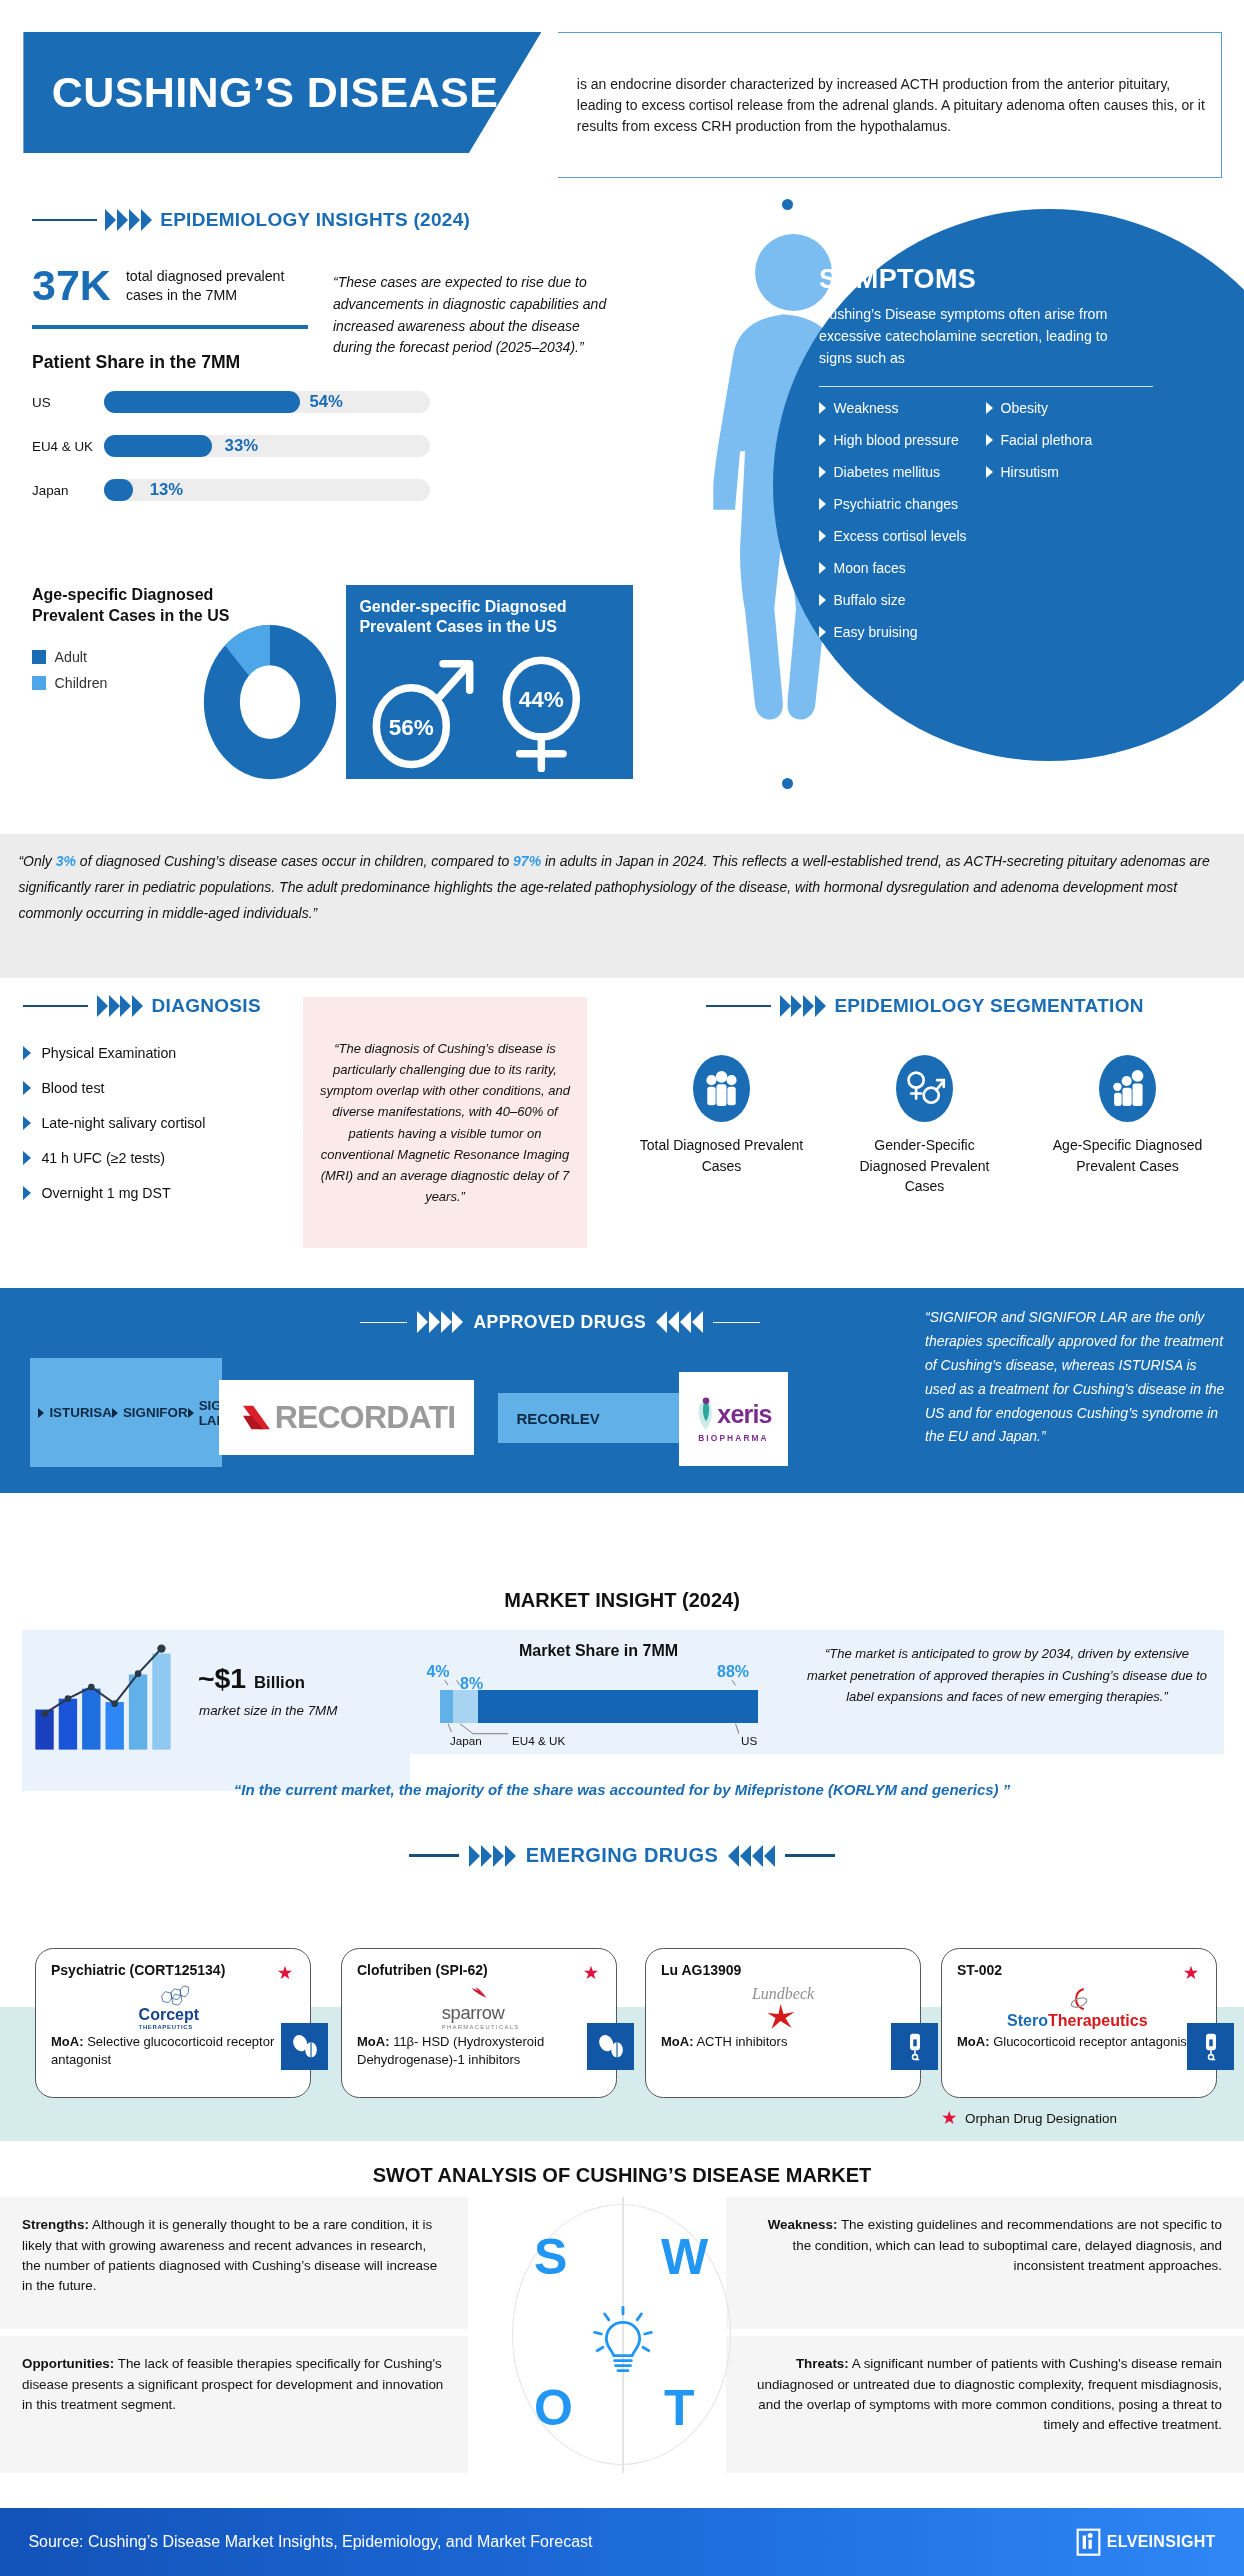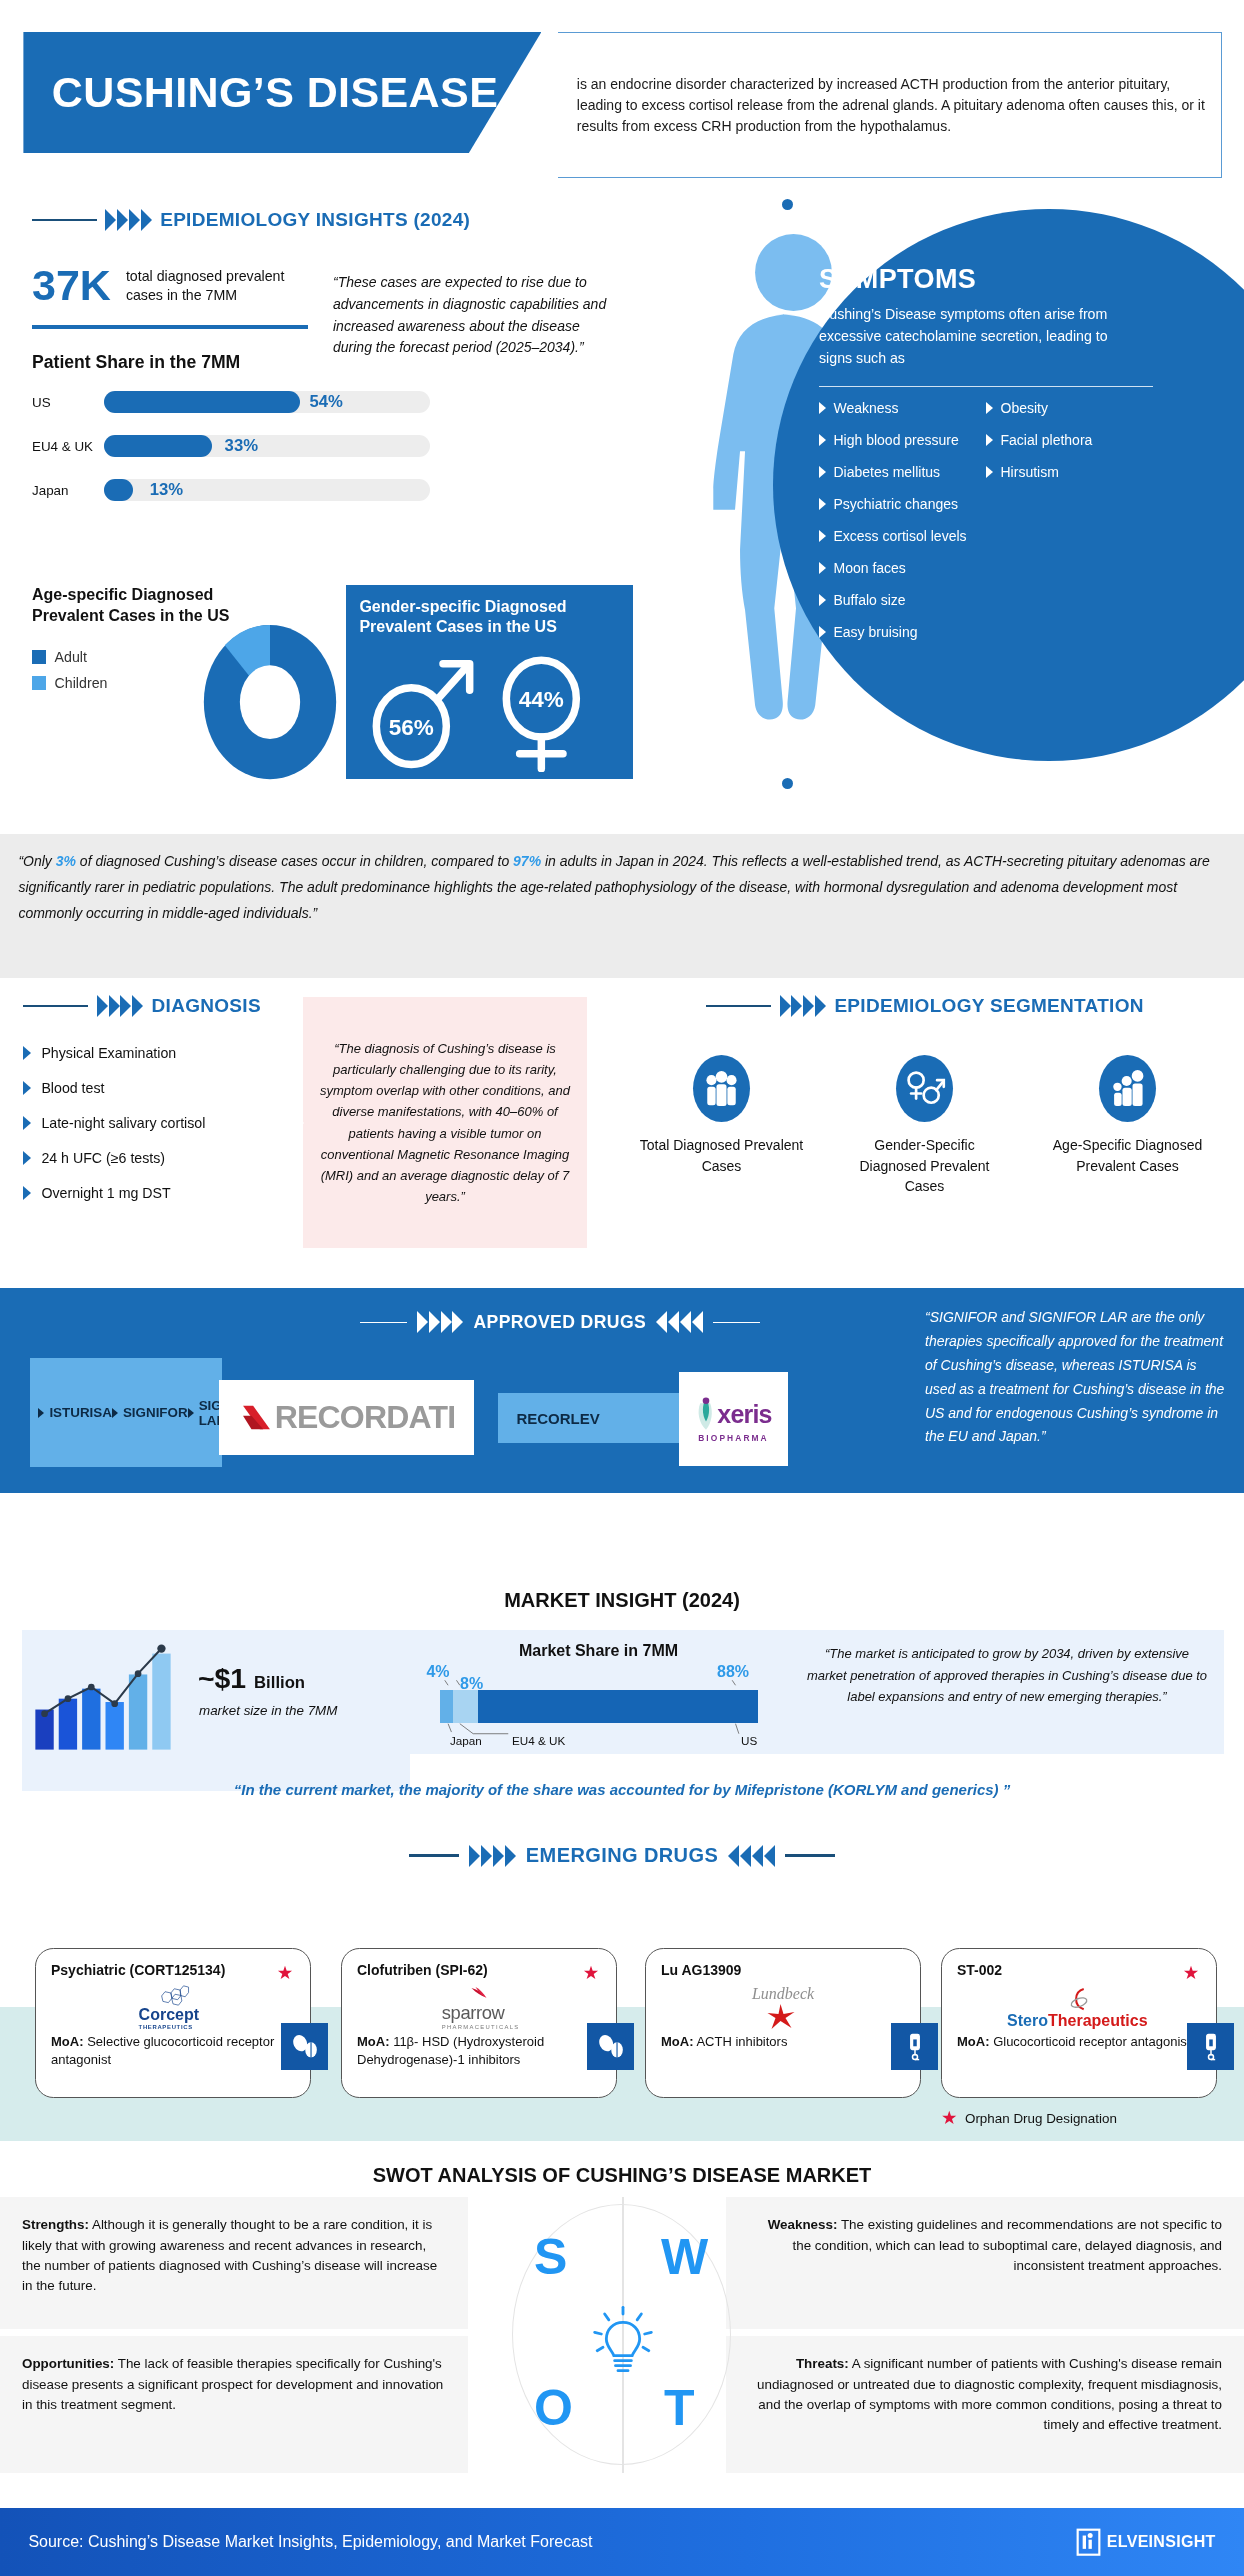--- a/index.html
+++ b/index.html
@@ -426,21 +426,21 @@
     <div class="diag-li">
         <i class="chev-blue"></i>
         <span class="diag-txt">Blood test</span>
       </div>
     <div class="diag-li">
         <i class="chev-blue"></i>
         <span class="diag-txt">Late-night salivary cortisol</span>
       </div>
     <div class="diag-li">
         <i class="chev-blue"></i>
-        <span class="diag-txt">24 h UFC (≥6 tests)</span>
+        <span class="diag-txt">41 h UFC (≥2 tests)</span>
       </div>
     <div class="diag-li">
         <i class="chev-blue"></i>
         <span class="diag-txt">Overnight 1 mg DST</span>
       </div>
   </div>
 </div>
 <div class="diag-quote-box">
   <div class="diag-quote">“The diagnosis of Cushing’s disease is particularly challenging due to its rarity, symptom overlap with other conditions, and diverse manifestations, with 40–60% of patients having a visible tumor on conventional Magnetic Resonance Imaging (MRI) and an average diagnostic delay of 7 years.”</div>
 </div>
@@ -613,21 +613,21 @@
         <path d="M62 52 L78 64 L120 64"></path>
         <path d="M392 52 L396 64"></path>
     </g>
   </svg>
   <div class="ms-leg" style="left:42px;  top:104px;">Japan</div>
   <div class="ms-leg" style="left:104px; top:104px;">EU4 &amp; UK</div>
   <div class="ms-leg" style="left:333px; top:104px;">US</div>
 </div>
 
 <div class="mi-card mi-c3">
-  <div class="mi-quote">“The market is anticipated to grow by 2034, driven by extensive market penetration of approved therapies in Cushing’s disease due to label expansions and entry of new emerging therapies.”</div>
+  <div class="mi-quote">“The market is anticipated to grow by 2034, driven by extensive market penetration of approved therapies in Cushing’s disease due to label expansions and faces of new emerging therapies.”</div>
 </div>
 
 <div class="mifepristone">“In the current market, the majority of the share was accounted for by Mifepristone (KORLYM and generics) ”</div>
 
 <div class="ed-title">
   <span class="ed-line"></span>
   <span class="chevs">
       <i class="chev"></i>
       <i class="chev"></i>
       <i class="chev"></i>

